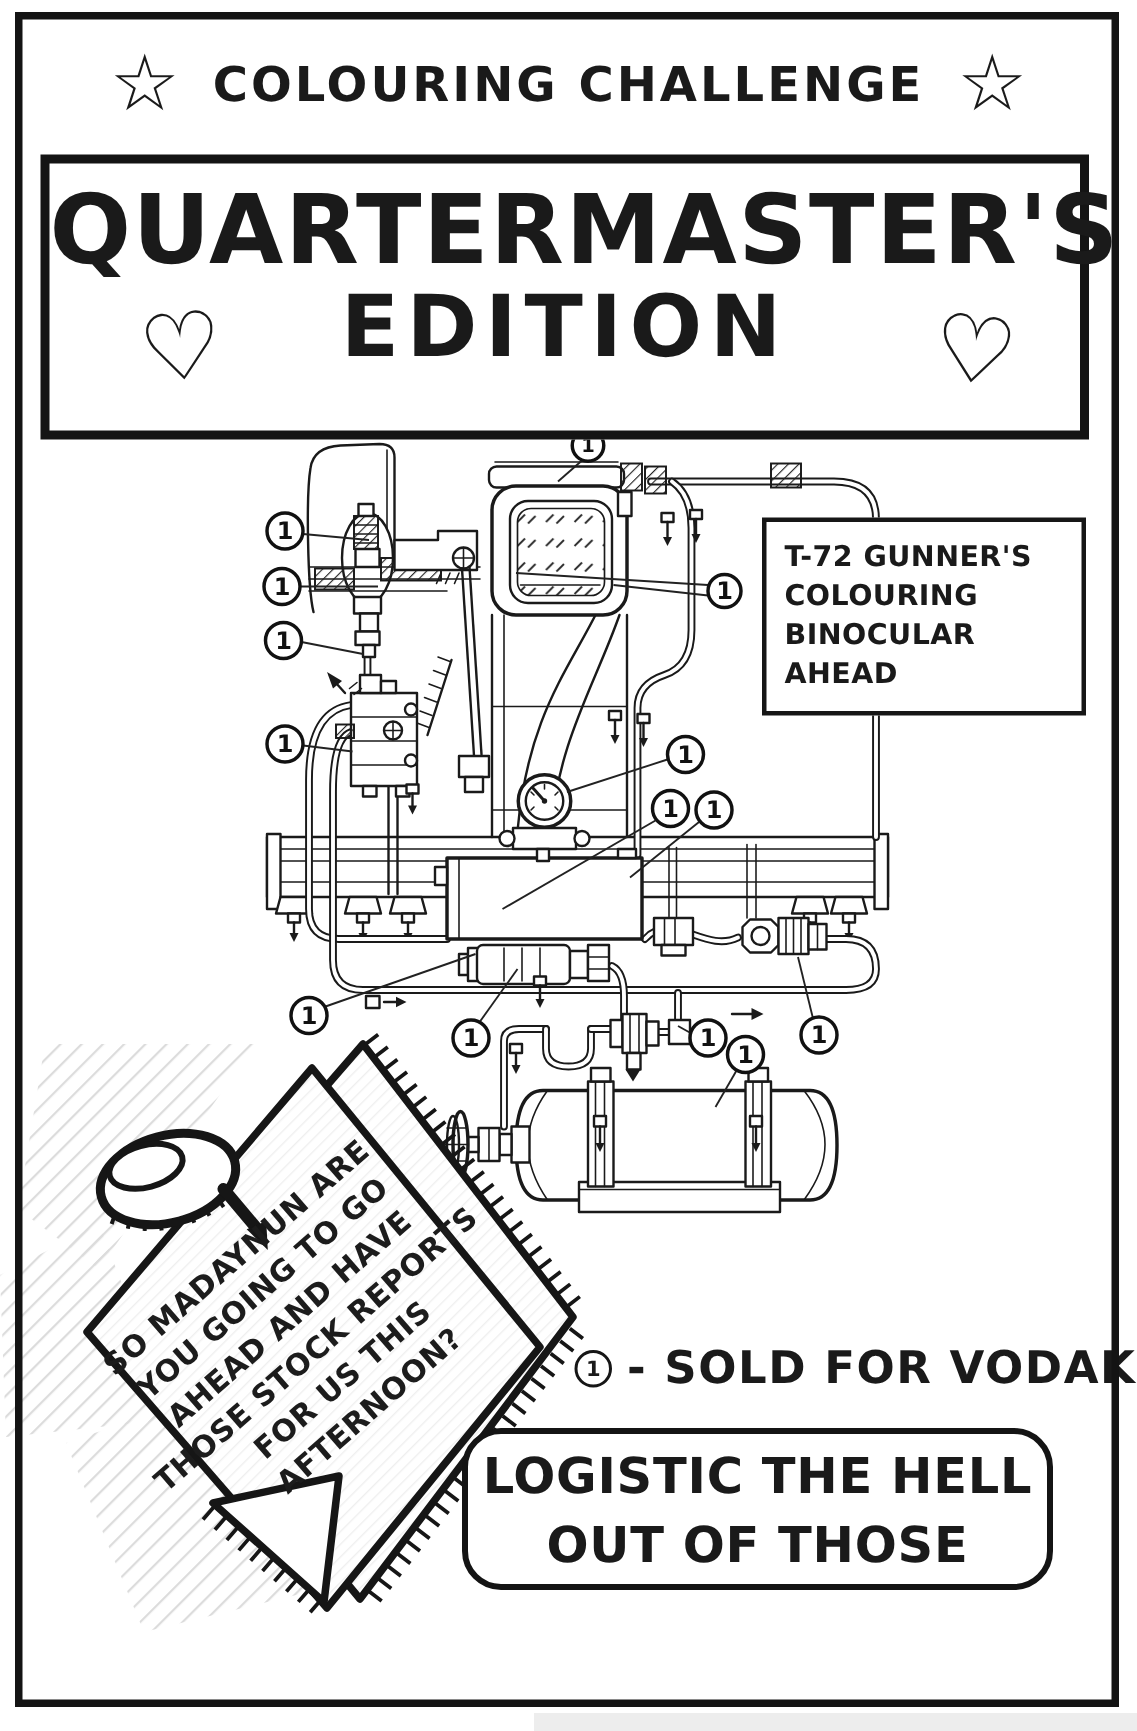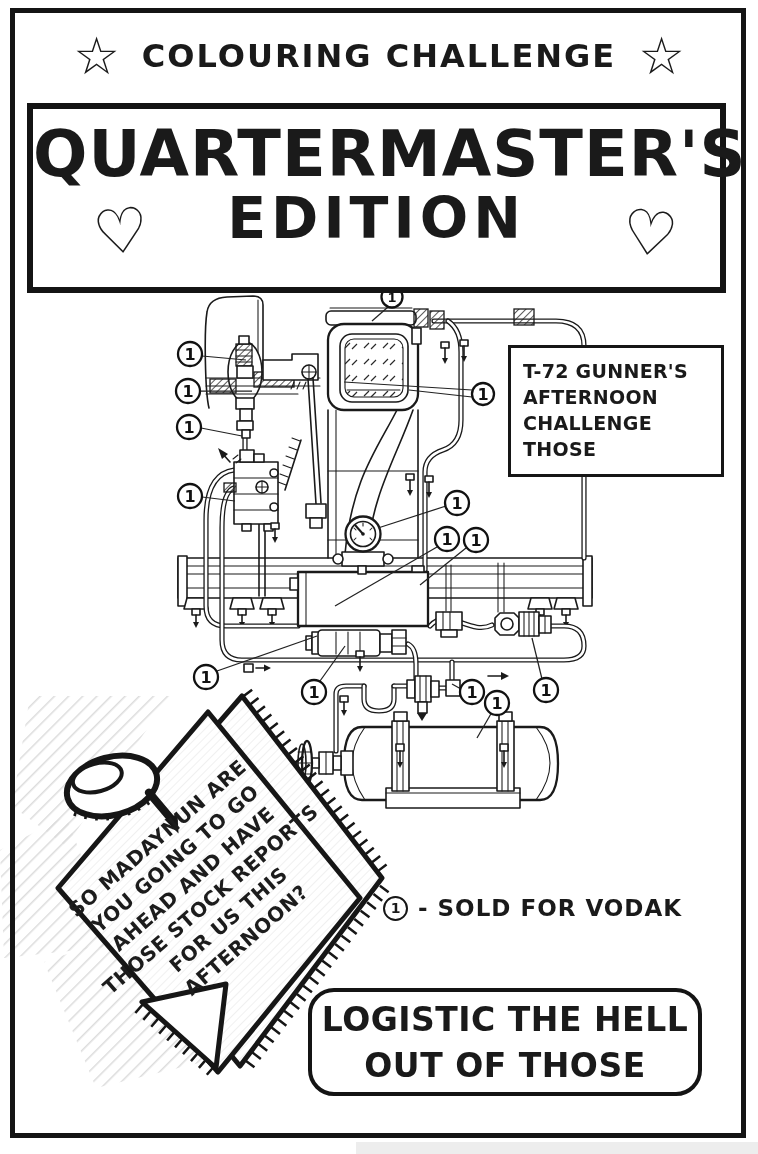--- a/index.html
+++ b/index.html
@@ -18,22 +18,22 @@
   .heart{position:absolute;font-size:62px;font-weight:400;}
   .heart.hl{left:60px;top:86px;transform:rotate(-6deg);}
   .heart.hr{right:42px;top:88px;transform:rotate(7deg);}
   .caption{position:absolute;left:508px;top:345px;width:216px;box-sizing:border-box;
         border:3px solid #161616;background:#fff;padding:10px 12px 12px;
         font-size:19px;font-weight:600;line-height:26px;letter-spacing:.3px;}
   .legend{position:absolute;left:383px;top:895px;display:flex;align-items:center;gap:10px;}
   .legend .circ{width:25px;height:25px;border:2px solid #161616;border-radius:50%;
         box-sizing:border-box;font-size:14px;font-weight:700;display:flex;
         align-items:center;justify-content:center;}
-  .legend .lab{font-size:23px;font-weight:600;letter-spacing:1px;}
-  .footer{position:absolute;left:308px;top:988px;width:394px;height:108px;box-sizing:border-box;
+  .legend .lab{font-size:30px;font-weight:600;letter-spacing:1px;}
+  .footer{position:absolute;left:308px;top:952px;width:394px;height:108px;box-sizing:border-box;
         border:4px solid #141414;border-radius:26px;background:#fff;text-align:center;
         font-size:33px;font-weight:600;line-height:46px;padding-top:5px;letter-spacing:.5px;}
   .smear{position:absolute;left:356px;top:1142px;width:402px;height:12px;background:#ededed;}
   svg{position:absolute;}
   
   .k{stroke:#1a1a1a;fill:none;stroke-width:1.6;stroke-linecap:round;stroke-linejoin:round;}
   .k2{stroke:#1a1a1a;fill:none;stroke-width:1.05;stroke-linecap:round;}
   .kw{fill:#fff;stroke:#1a1a1a;stroke-width:1.6;stroke-linejoin:round;}
   .kw2{fill:#fff;stroke:#1a1a1a;stroke-width:2.3;stroke-linejoin:round;}
   .hx{fill:url(#hx);stroke:#1a1a1a;stroke-width:1.3;}
@@ -387,23 +387,23 @@
 
   <div class="banner">
     <div class="l1">QUARTERMASTER'S</div>
     <div class="l2">EDITION</div>
     <span class="heart hl">♡</span>
     <span class="heart hr">♡</span>
   </div>
 
   <div class="caption">
     <div>T-72 GUNNER'S</div>
-    <div>AFTERNOON</div>
-    <div>CHALLENGE</div>
-    <div>THOSE</div>
+    <div>COLOURING</div>
+    <div>BINOCULAR</div>
+    <div>AHEAD</div>
   </div>
 
   <svg style="left:0;top:670px" width="400" height="420" viewBox="0 670 400 420" xmlns="http://www.w3.org/2000/svg">
     <defs>
       <pattern id="gs" width="10" height="10" patternUnits="userSpaceOnUse" patternTransform="rotate(45)">
         <line x1="0" y1="0" x2="0" y2="10" stroke="#dcdcdc" stroke-width="3"></line>
       </pattern>
       <pattern id="gsl" width="6" height="6" patternUnits="userSpaceOnUse" patternTransform="rotate(45)">
         <rect width="6" height="6" fill="#ffffff"></rect>
         <line x1="0" y1="0" x2="0" y2="6" stroke="#efefef" stroke-width="1.8"></line>

